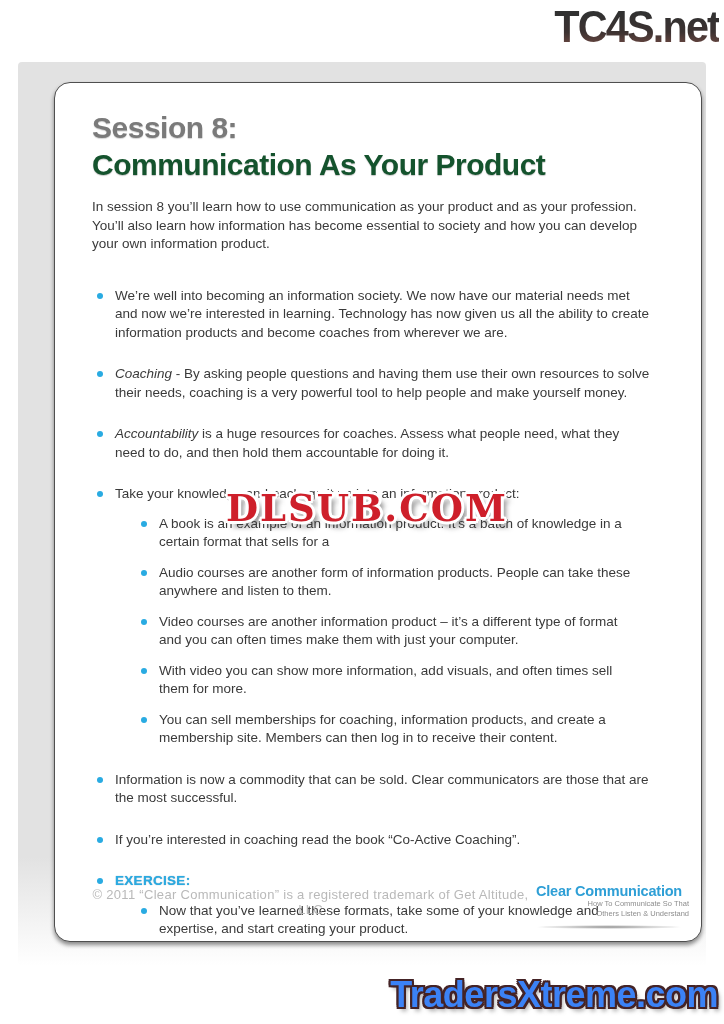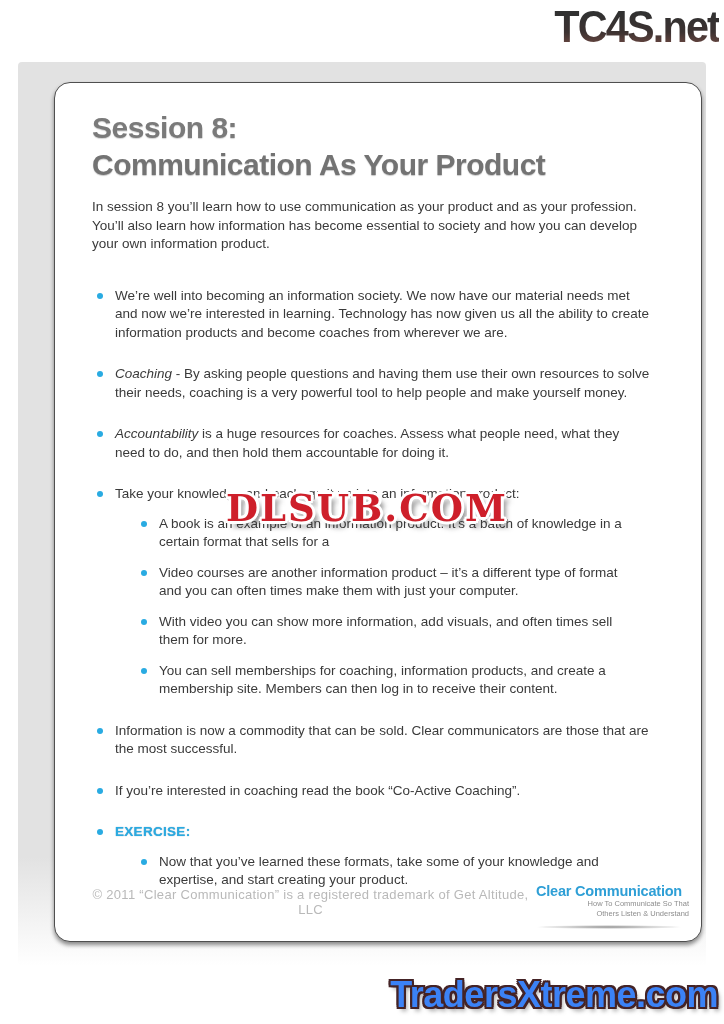--- a/index.html
+++ b/index.html
@@ -36,21 +36,21 @@
     width:648px; height:860px;
     background:#ffffff;
     border:1px solid #4f4f4f;
     border-radius:16px;
     box-shadow:0 3px 4px rgba(0,0,0,0.45);
     padding:26px 48px 0 37px;
   }
 
   h1 { margin:0 0 15px 0; font-size:30px; line-height:37px; font-weight:bold; letter-spacing:-0.5px; }
   .title-gray { color:#7a7a7a; text-shadow:0 1px 1px rgba(0,0,0,0.18); }
-  .title-blue { color:#737373; text-shadow:0 1px 1px rgba(0,0,0,0.22); }
+  .title-blue { color:#14532d; text-shadow:0 1px 1px rgba(0,0,0,0.22); }
 
   .intro {
     margin:0 0 33px 0;
     font-size:13.5px; line-height:18.5px; color:#3a3a3a;
     max-width:560px;
   }
 
   ul { list-style:none; margin:0; padding:0; }
   .l1 > li {
     position:relative; padding-left:23px; margin-bottom:23px;
@@ -152,20 +152,24 @@
         <li>
           <span class="dot"></span>
           <span>Take your knowledge and package it up into an information product:</span>
           <ul class="l2">
             <li>
               <span class="dot"></span>
               <span>A book is an example of an information product. It’s a batch of knowledge in a certain format that sells for a</span>
             </li>
             <li>
               <span class="dot"></span>
+              <span>Audio courses are another form of information products. People can take these anywhere and listen to them.</span>
+            </li>
+            <li>
+              <span class="dot"></span>
               <span>Video courses are another information product – it’s a different type of format and you can often times make them with just your computer.</span>
             </li>
             <li>
               <span class="dot"></span>
               <span>With video you can show more information, add visuals, and often times sell them for more.</span>
             </li>
             <li>
               <span class="dot"></span>
               <span>You can sell memberships for coaching, information products, and create a membership site. Members can then log in to receive their content.</span>
             </li>

